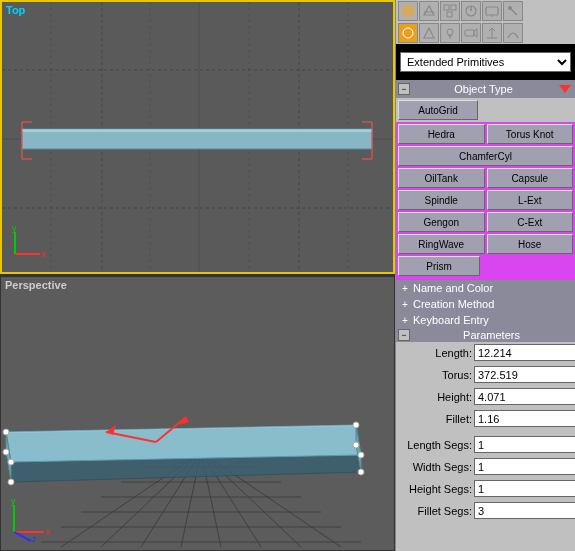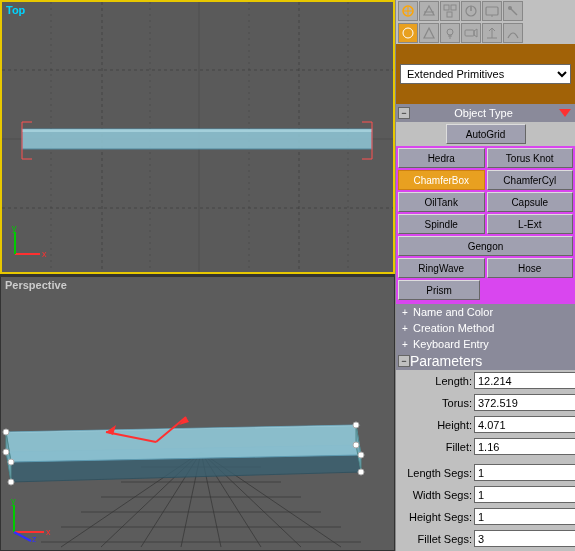--- a/index.html
+++ b/index.html
@@ -65,22 +65,22 @@
       width: 180px;
       height: 551px;
       background: #c0c0c0;
       display: flex;
       flex-direction: column;
       border-left: 1px solid #888;
     }
 
     
     .dropdown-row {
-      padding: 20px 4px;
-      background: #a16207;
+      padding: 8px 4px;
+      background: #000000;
     }
 
     .dropdown-select {
       width: 100%;
       height: 20px;
       background: #ffffff;
       border: 1px solid #666;
       font-size: 11px;
       color: #000;
       padding: 1px 2px;
@@ -421,43 +421,43 @@
 
     <div style="display:flex;align-items:center;padding:1px 2px;background:#8a8a9a;">
       <div class="section-minus">−</div>
       <span style="flex:1;text-align:center;color:#fff;font-size:11px;">Object Type</span>
 
       <svg width="16" height="16">
         <polygon points="2,4 14,4 8,12" fill="#ff3030"></polygon>
       </svg>
     </div>
 
-    <div style="padding:2px;background:#c0c0c0;display:flex;justify-content:center;">
+    <div style="padding:2px;background:#c0c0c0;display:flex;justify-content:flex-start;">
       <div class="obj-btn single">AutoGrid</div>
     </div>
 
     <div class="button-grid">
       <div class="btn-row">
         <div class="obj-btn">Hedra</div>
         <div class="obj-btn">Torus Knot</div>
       </div>
       <div class="btn-row">
-        <div class="obj-btn active">ChamferBox</div>
         <div class="obj-btn">ChamferCyl</div>
       </div>
       <div class="btn-row">
         <div class="obj-btn">OilTank</div>
         <div class="obj-btn">Capsule</div>
       </div>
       <div class="btn-row">
         <div class="obj-btn">Spindle</div>
         <div class="obj-btn">L-Ext</div>
       </div>
       <div class="btn-row">
         <div class="obj-btn">Gengon</div>
+        <div class="obj-btn">C-Ext</div>
       </div>
       <div class="btn-row">
         <div class="obj-btn">RingWave</div>
         <div class="obj-btn">Hose</div>
       </div>
       <div class="btn-row">
         <div class="obj-btn single" style="flex:none;width:82px;">Prism</div>
       </div>
     </div>
 
@@ -471,21 +471,21 @@
       <span>Creation Method</span>
     </div>
 
     <div class="panel-header">
       <span class="panel-header-plus">+</span>
       <span>Keyboard Entry</span>
     </div>
 
     <div style="display:flex;align-items:center;padding:1px 2px;background:#8a8a9a;">
       <div class="section-minus">−</div>
-      <span style="flex:1;color:#fff;font-size:14px;">Parameters</span>
+      <span style="flex:1;text-align:center;color:#fff;font-size:11px;">Parameters</span>
     </div>
 
     <div class="parameters-section">
 
       <div class="param-row">
         <span class="param-label">Length:</span>
         <input class="param-input" type="text" value="12.214" style="">
 
       </div>
 

